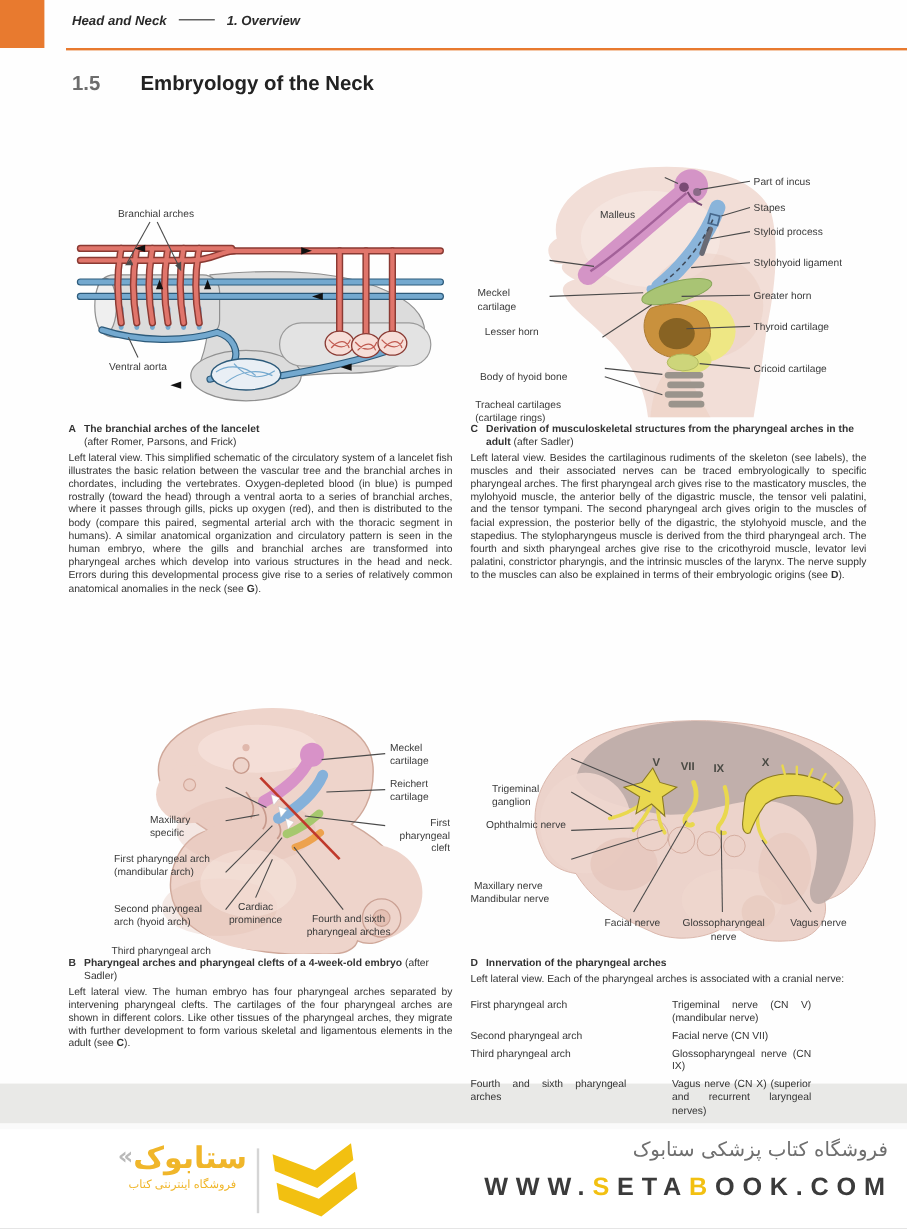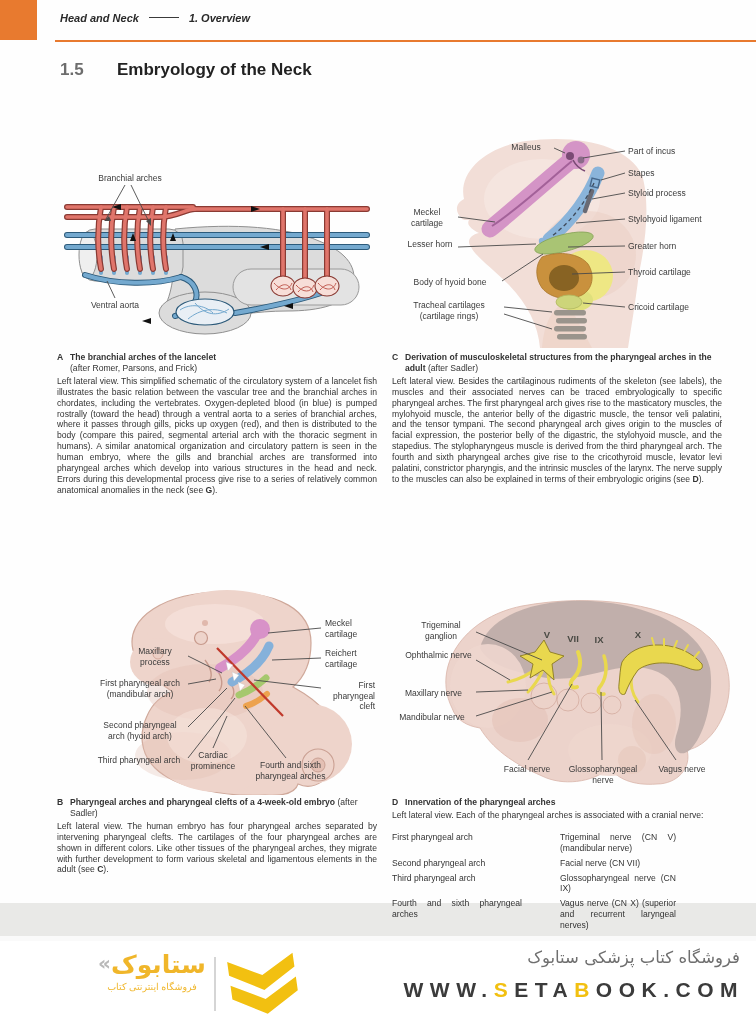--- a/index.html
+++ b/index.html
@@ -10,21 +10,21 @@
   #corner-block{left:0;top:0;width:37px;height:40px;background:#e87a2f;}
   #running-head{left:60px;top:12px;font-size:11px;font-style:italic;font-weight:bold;color:#2a2a2a;}
   .dash{display:inline-block;width:30px;height:1.3px;background:#3a3a3a;margin:0 10px 3px 10px;vertical-align:middle;}
   #head-rule{left:55px;top:40px;right:0;height:1.6px;background:#e87a2f;}
   #section-number{left:60px;top:60px;font-size:17px;font-weight:bold;color:#6d6d6d;}
   #section-title{left:117px;top:60px;font-size:17px;font-weight:bold;color:#222;}
   
   .fig{position:absolute;}
   .fig svg{position:absolute;left:0;top:0;}
   .lbl{position:absolute;font-size:8.5px;line-height:1.24;color:#3a3a3a;}
-  .lbl.r{text-align:center;}
+  .lbl.r{text-align:left;margin-top:32px;}
   .lbl.c{text-align:center;}
   
   .cap{position:absolute;font-size:8.6px;line-height:10.9px;color:#333;text-align:justify;z-index:2;}
   .cap-head{font-weight:bold;position:relative;padding-left:13px;margin-bottom:2px;text-align:left;}
   .cap-letter{position:absolute;left:0;top:0;}
   .cap-sub{font-weight:normal;}
   .cap b{font-weight:bold;}
   .d-table{margin-top:11px;}
   .d-row{display:flex;margin-bottom:4px;}
   .d-c1{width:130px;margin-right:38px;}
@@ -282,21 +282,21 @@
         <path d="M133,96 L161,91"></path>
         <path d="M133,139 L172,100"></path>
         <path d="M133,170 L180,110"></path>
         <path d="M158,160 L172,128"></path>
         <path d="M231,170 L190,118"></path>
         <path d="M266,40 L213,45"></path>
         <path d="M266,70 L217,72"></path>
         <path d="M266,100 L199,92"></path>
       </g>
     </svg>
-    <div class="lbl r" style="left:70px;top:58px;width:60px;">Maxillary process</div>
+    <div class="lbl r" style="left:70px;top:58px;width:60px;">Maxillary specific</div>
     <div class="lbl r" style="left:40px;top:90px;width:90px;">First pharyngeal arch (mandibular arch)</div>
     <div class="lbl r" style="left:40px;top:132px;width:90px;">Second pharyngeal arch (hyoid arch)</div>
     <div class="lbl r" style="left:38px;top:167px;width:92px;">Third pharyngeal arch</div>
     <div class="lbl c" style="left:123px;top:162px;width:70px;">Cardiac prominence</div>
     <div class="lbl c" style="left:188px;top:172px;width:95px;">Fourth and sixth pharyngeal arches</div>
     <div class="lbl" style="left:270px;top:30px;width:60px;">Meckel cartilage</div>
     <div class="lbl" style="left:270px;top:60px;width:60px;">Reichert cartilage</div>
     <div class="lbl" style="left:270px;top:92px;width:50px;text-align:right;">First pharyngeal cleft</div>
   </div>
 
@@ -343,21 +343,21 @@
         <path d="M84,72 L118,92"></path>
         <path d="M84,104 L136,102"></path>
         <path d="M84,128 L160,104"></path>
         <path d="M136,172 L180,96"></path>
         <path d="M210,172 L209,104"></path>
         <path d="M284,172 L243,112"></path>
       </g>
     </svg>
     <div class="lbl r" style="left:18px;top:32px;width:62px;">Trigeminal ganglion</div>
     <div class="lbl r" style="left:13px;top:62px;width:67px;">Ophthalmic nerve</div>
-    <div class="lbl r" style="left:3px;top:100px;width:77px;">Maxillary nerve</div>
+    <div class="lbl r" style="left:3px;top:113px;width:77px;">Maxillary nerve</div>
     <div class="lbl r" style="left:0px;top:124px;width:80px;">Mandibular nerve</div>
     <div class="lbl c" style="left:104px;top:176px;width:62px;">Facial nerve</div>
     <div class="lbl c" style="left:166px;top:176px;width:90px;">Glossopharyngeal nerve</div>
     <div class="lbl c" style="left:260px;top:176px;width:60px;">Vagus nerve</div>
   </div>
 
   <div class="cap" style="left:57px;top:797px;width:320px;">
     <div class="cap-head">
       <span class="cap-letter">B</span>
       <span>Pharyngeal arches and pharyngeal clefts of a 4-week-old embryo</span>

